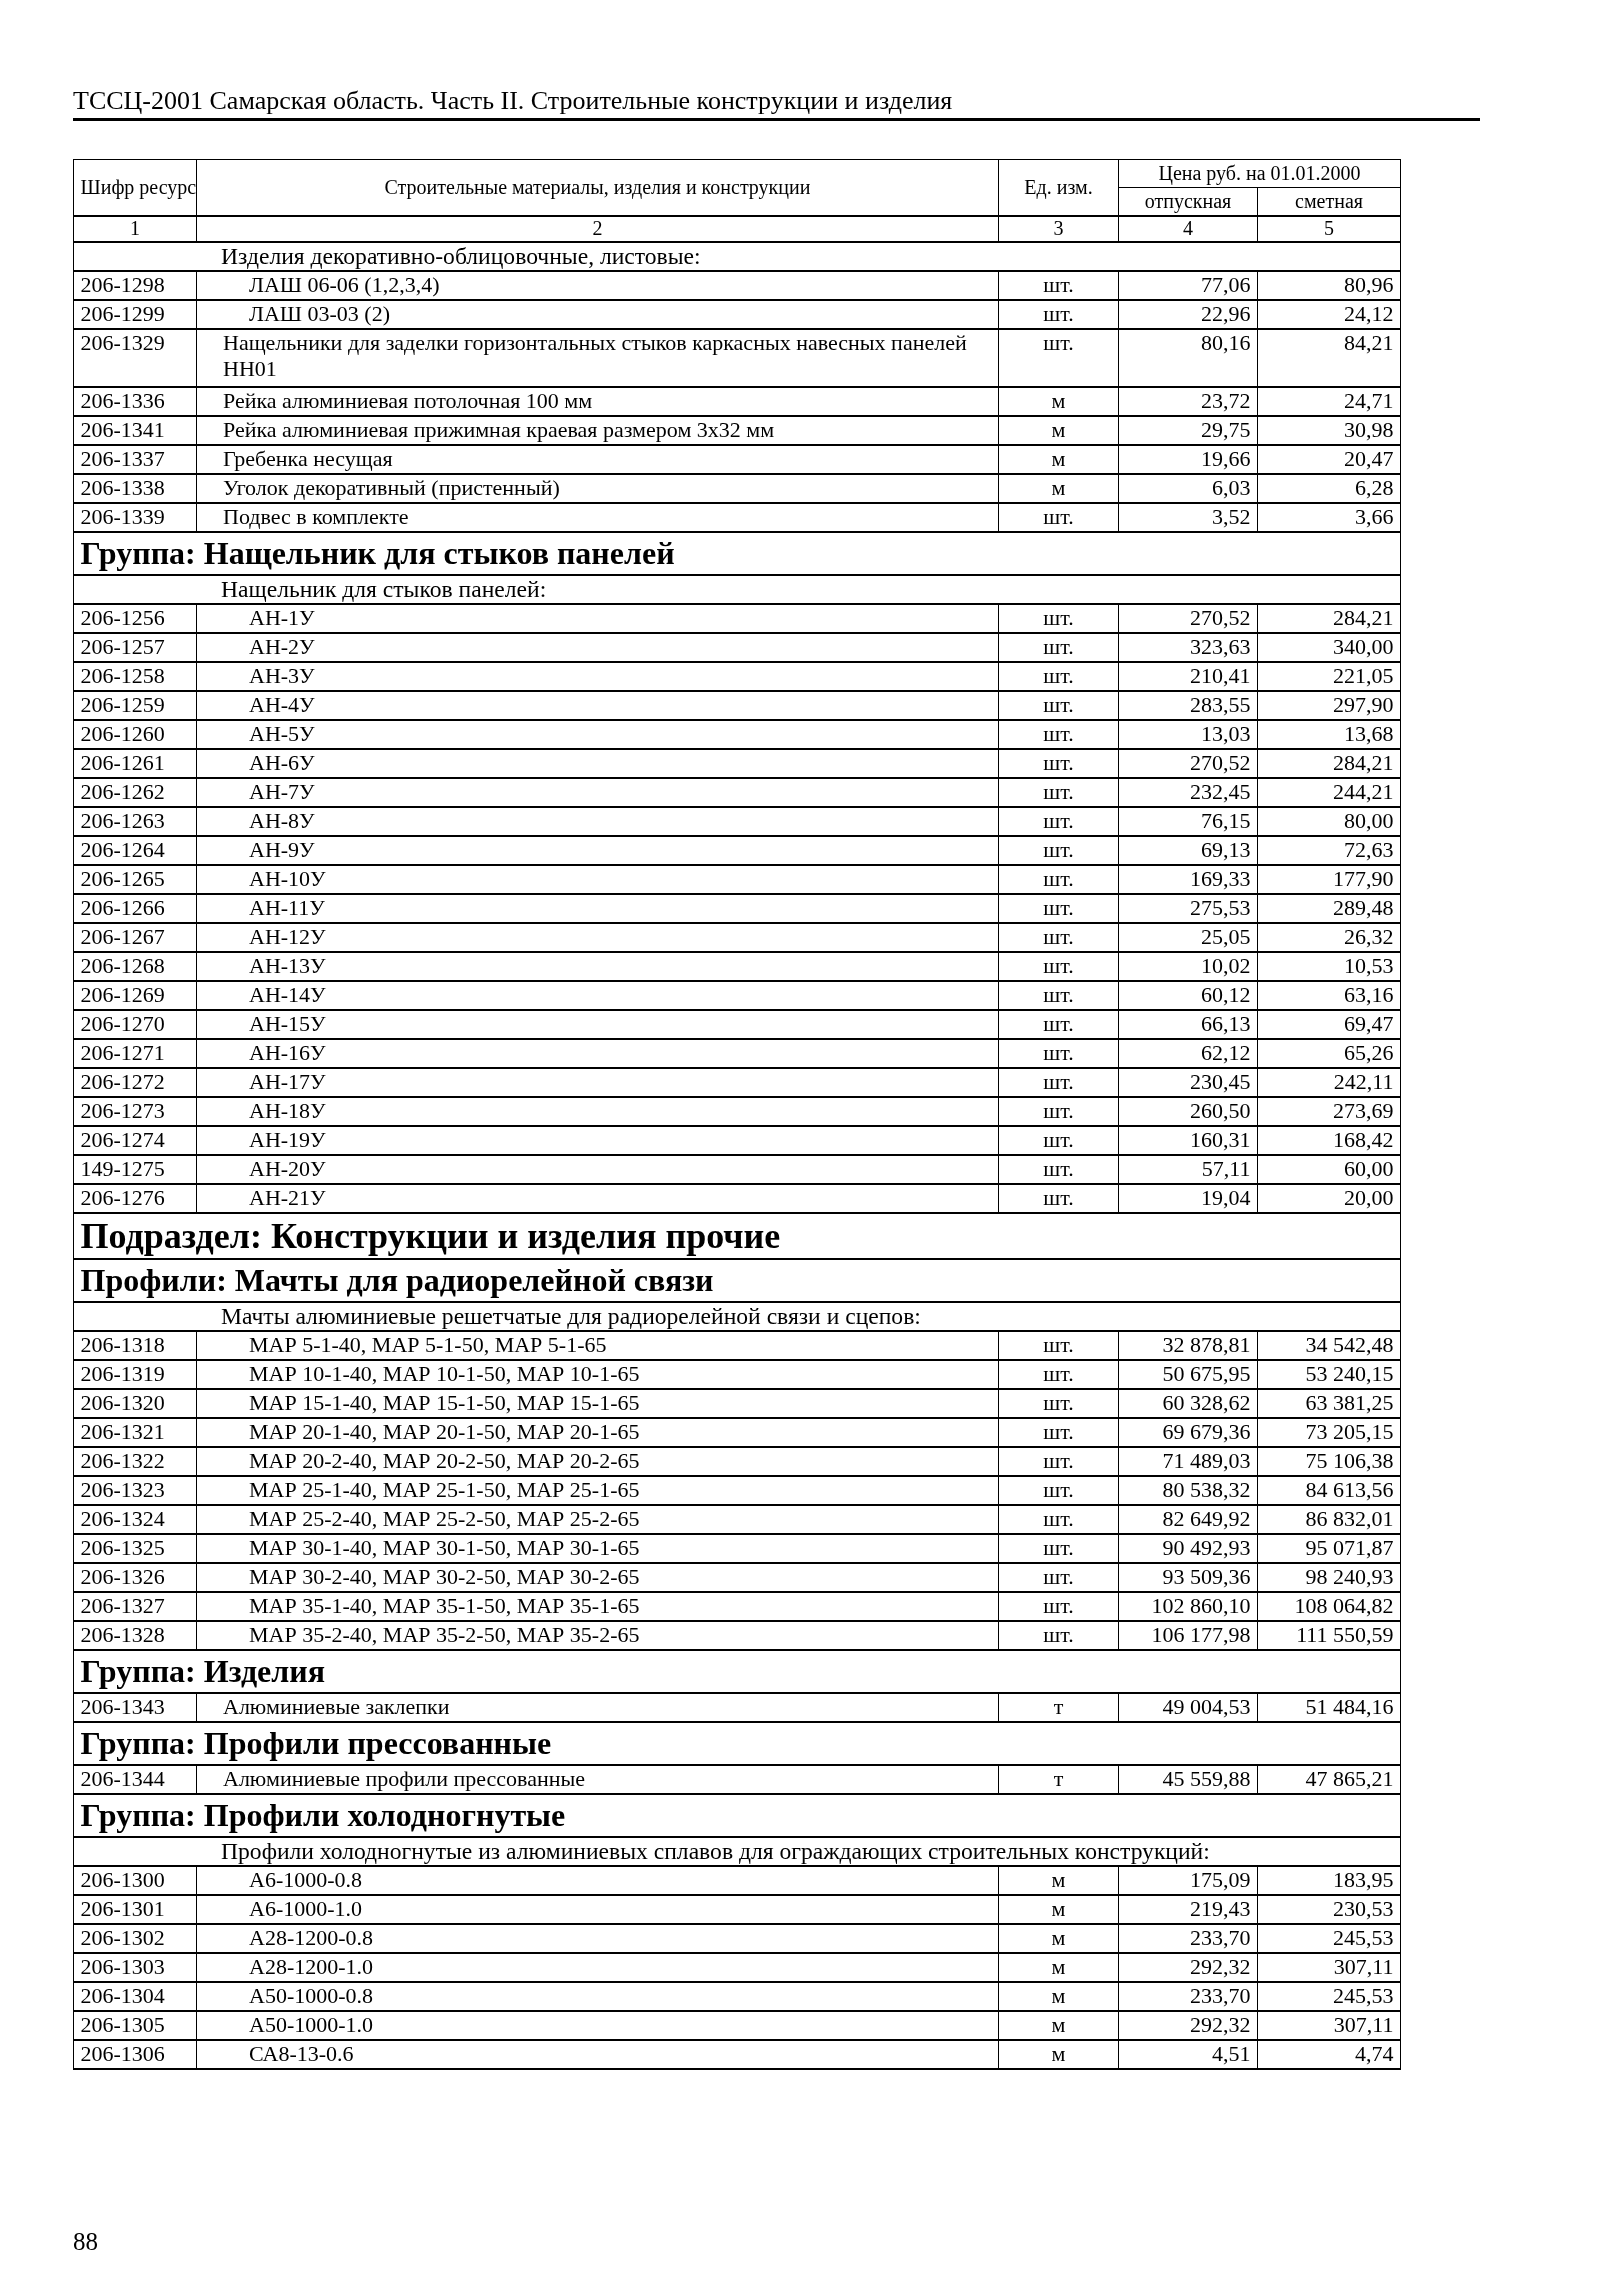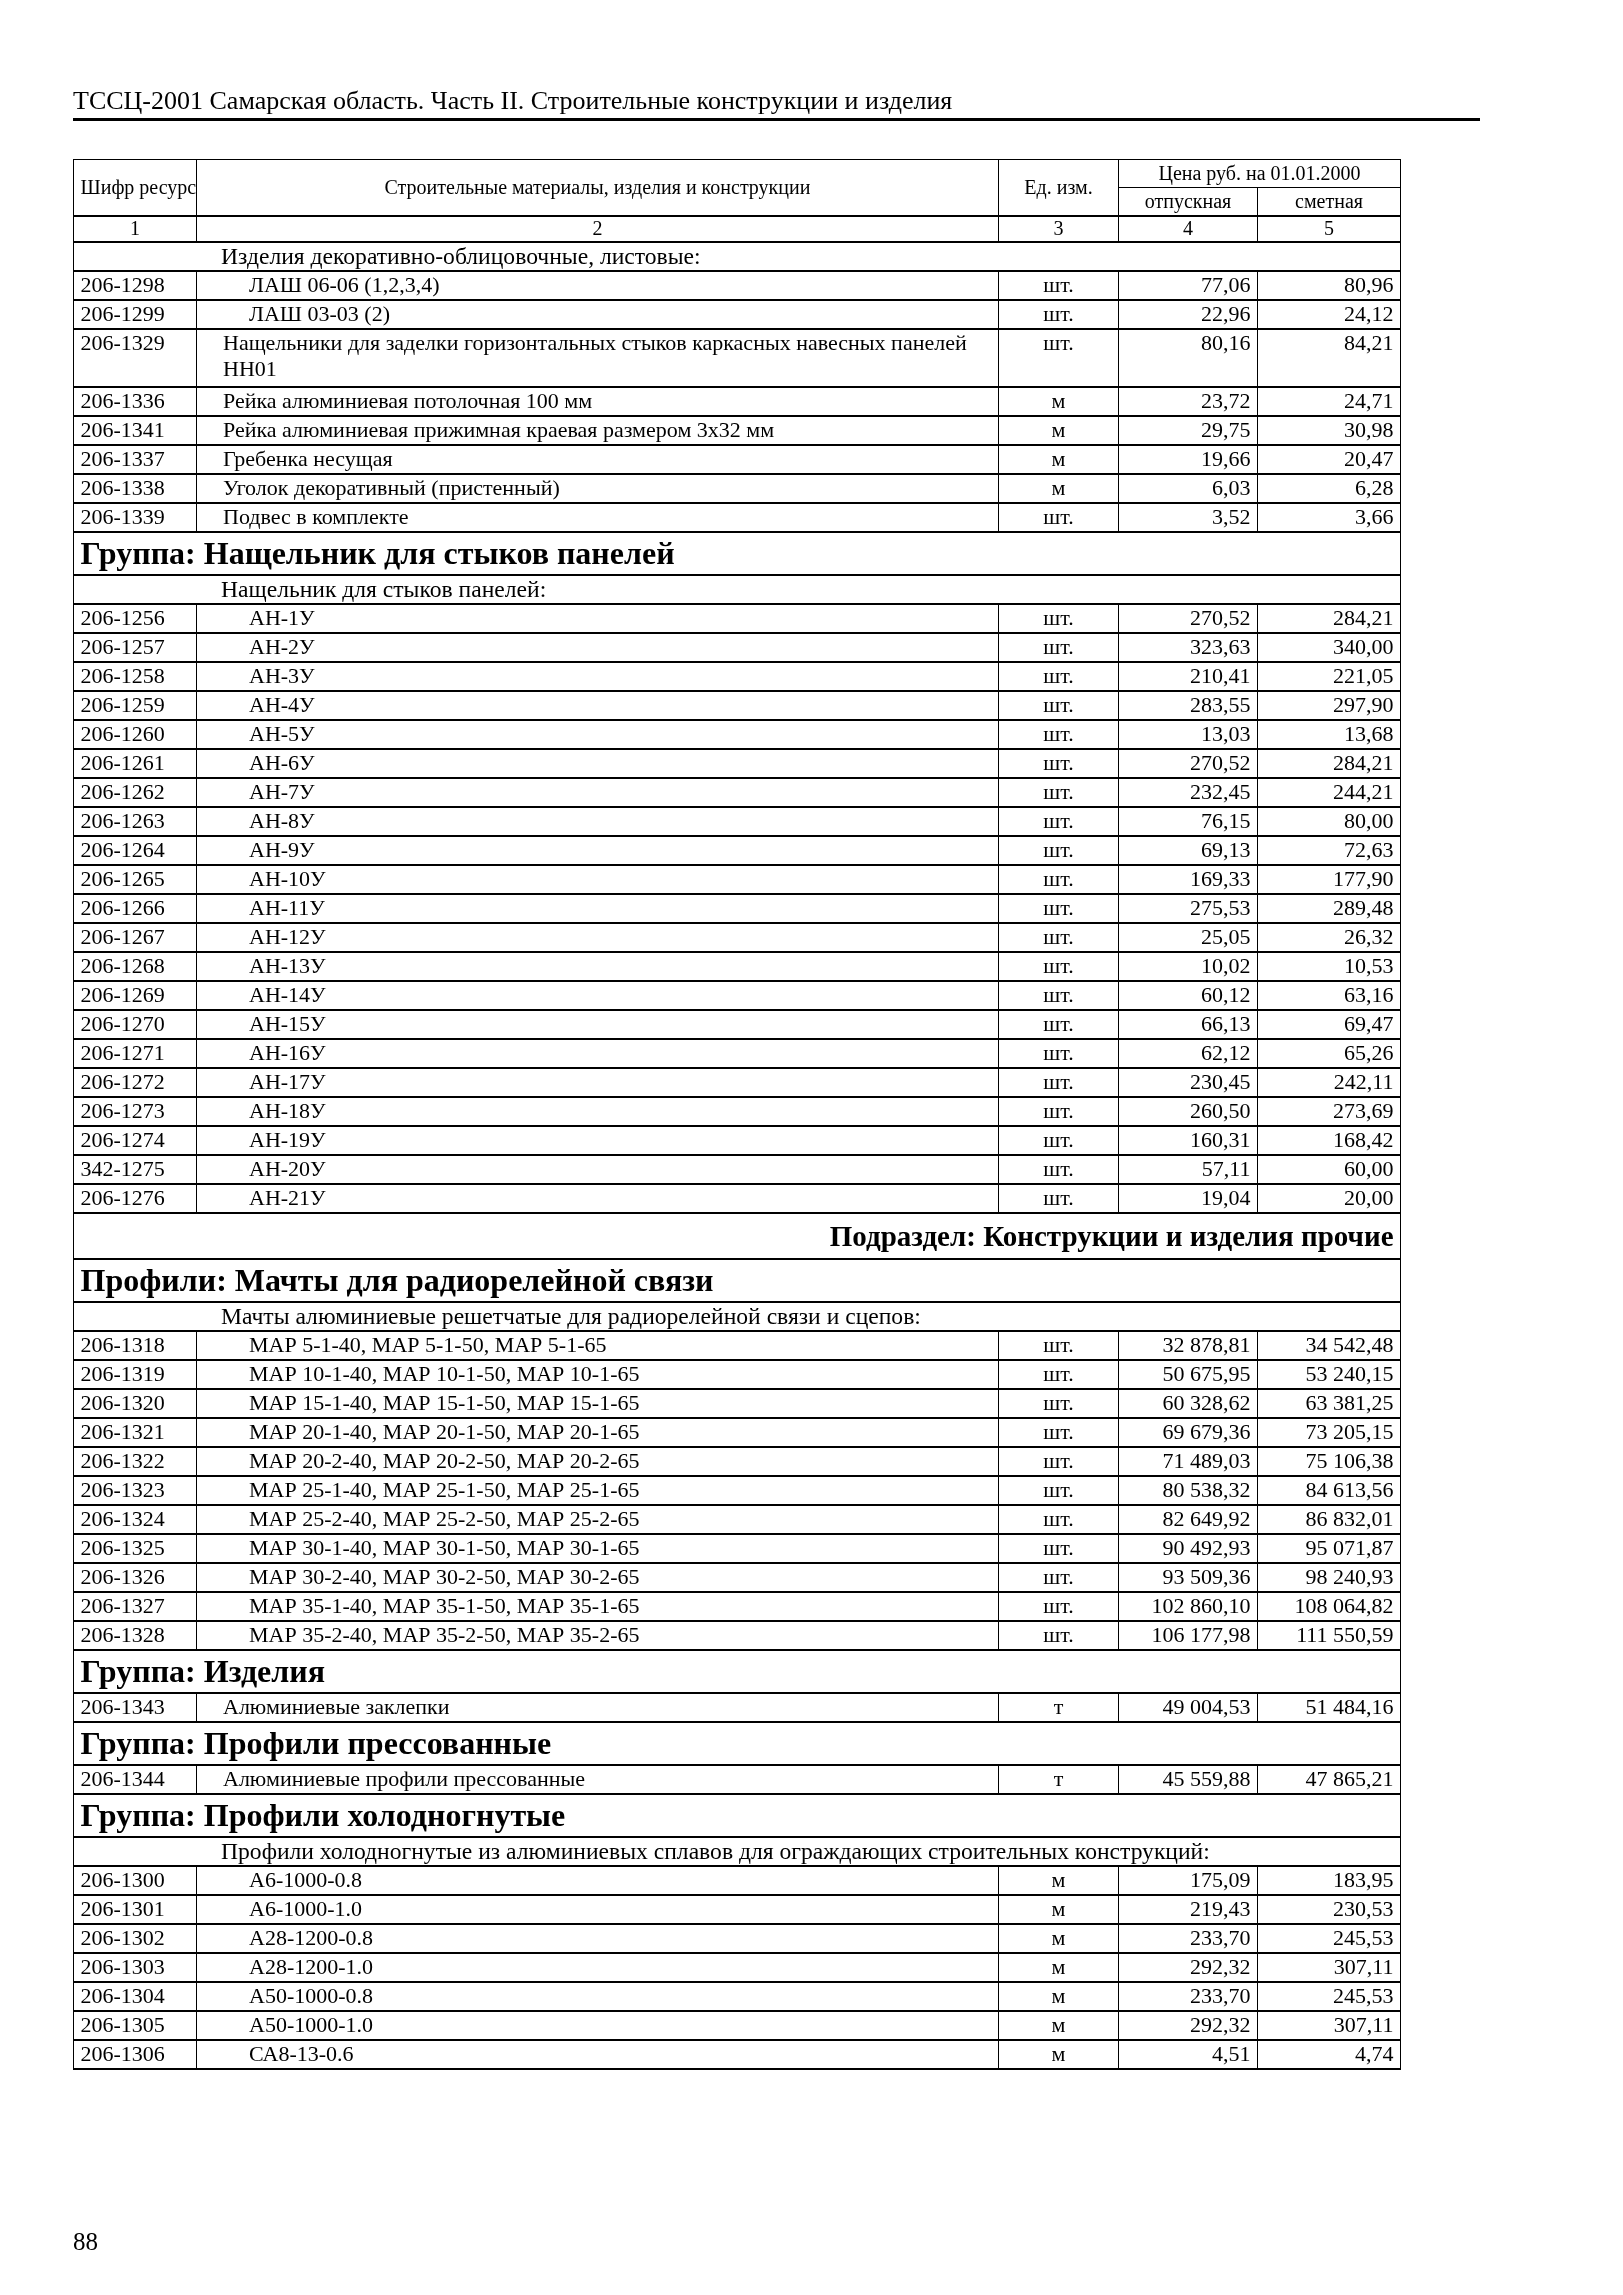--- a/index.html
+++ b/index.html
@@ -17,21 +17,21 @@
   .c-unit{width:120px;text-align:center;}
   .c-p1{width:139px;text-align:right;}
   .c-p2{width:143px;text-align:right;}
   td.name.ind1{padding-left:26px!important;}
   td.name.ind2{padding-left:52px!important;}
   td.wrap{white-space:normal!important;}
   td.unit{text-align:center;}
   td.num{text-align:right;}
   tr.sub td{padding-left:147px!important;font-size:23.6px;border-top:2.6px solid #000;}
   tr.grp td{font-weight:bold;font-size:32px;line-height:37px;height:41px;border-top:2.6px solid #000;vertical-align:middle;}
-  tr.sec td{text-align:right;font-weight:bold;font-size:29px;line-height:42px;height:44px;border-top:2.6px solid #000;vertical-align:middle;}
+  tr.sec td{text-align:left;font-weight:bold;font-size:36px;line-height:42px;height:44px;border-top:2.6px solid #000;vertical-align:middle;}
   tr.colnum td{text-align:center;font-size:20px;line-height:23.6px;height:23.6px;border-top:2.6px solid #000;vertical-align:middle;}
   tr.tall td{height:56px;}
   table.price tr:last-child td{border-bottom:2.6px solid #000;}
   .page-number{position:absolute;left:73px;top:2228px;font-size:25px;}
 </style>
 </head>
 <body>
 
 <div class="page-title">ТССЦ-2001 Самарская область. Часть II. Строительные конструкции и изделия</div>
 <div class="title-rule"></div>
@@ -256,21 +256,21 @@
         <td class="num">273,69</td>
       </tr>
       <tr class="row">
         <td>206-1274</td>
         <td class="name ind2">АН-19У</td>
         <td class="unit">шт.</td>
         <td class="num">160,31</td>
         <td class="num">168,42</td>
       </tr>
       <tr class="row">
-        <td>342-1275</td>
+        <td>149-1275</td>
         <td class="name ind2">АН-20У</td>
         <td class="unit">шт.</td>
         <td class="num">57,11</td>
         <td class="num">60,00</td>
       </tr>
       <tr class="row">
         <td>206-1276</td>
         <td class="name ind2">АН-21У</td>
         <td class="unit">шт.</td>
         <td class="num">19,04</td>

